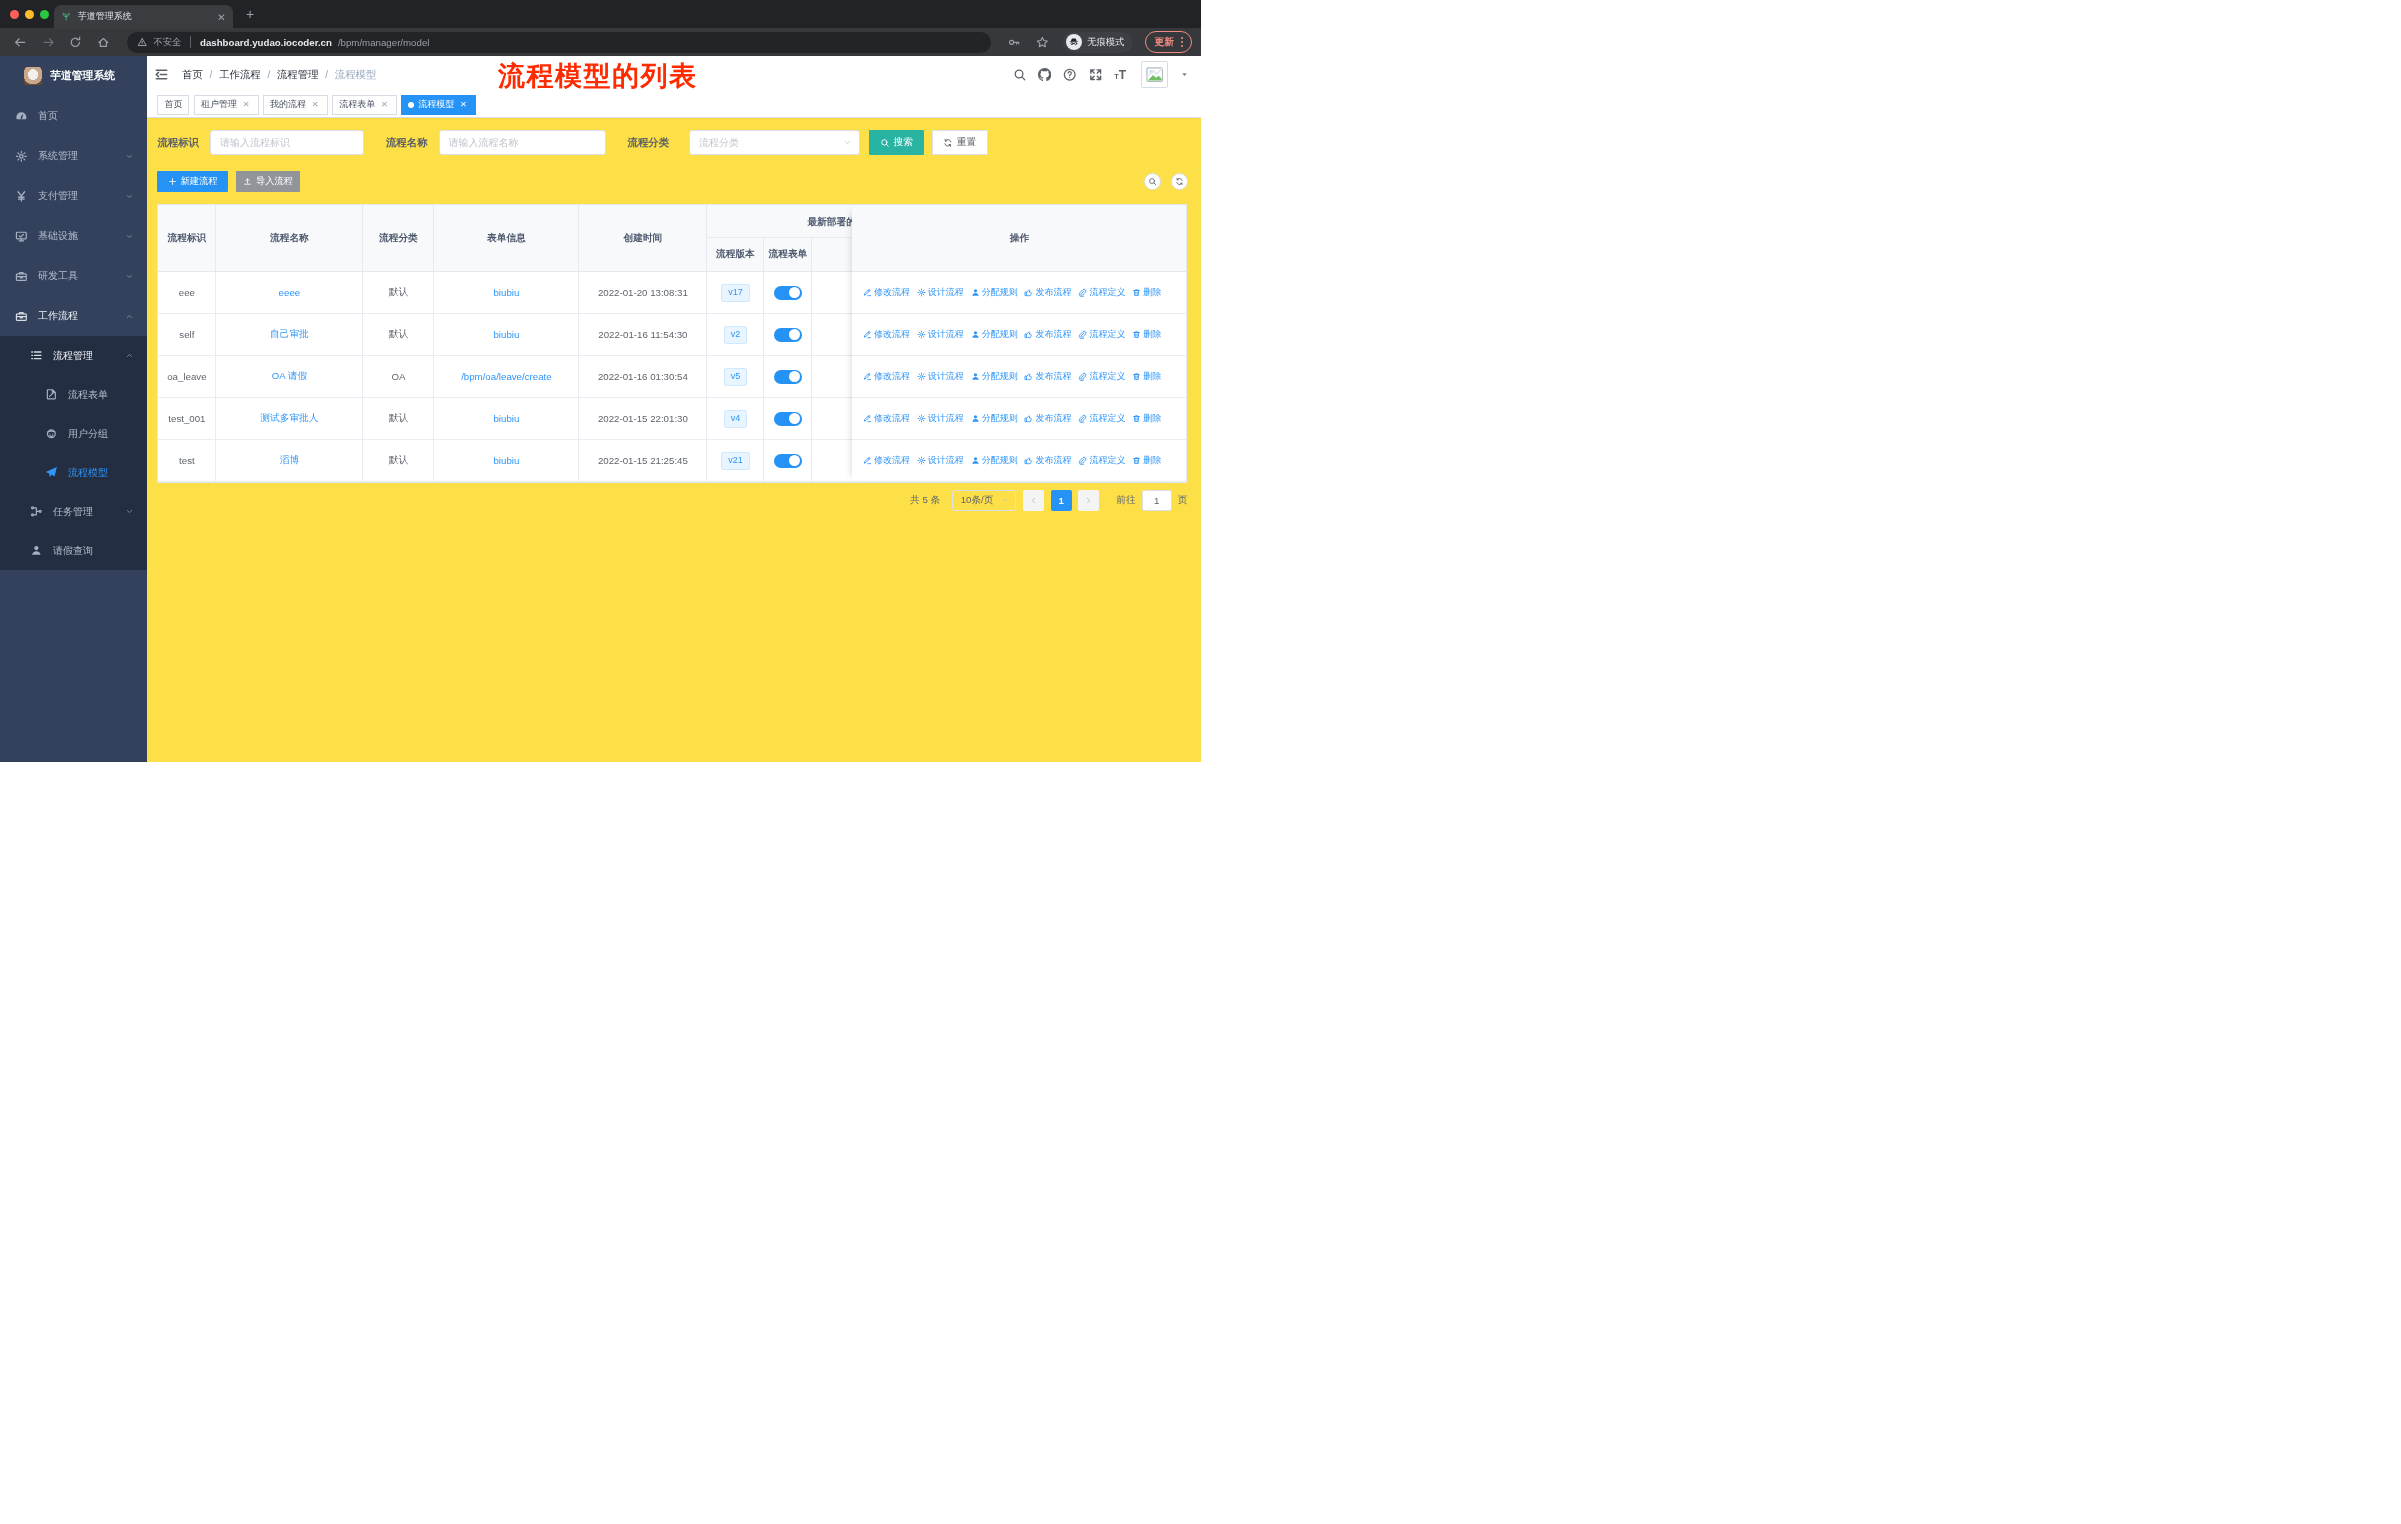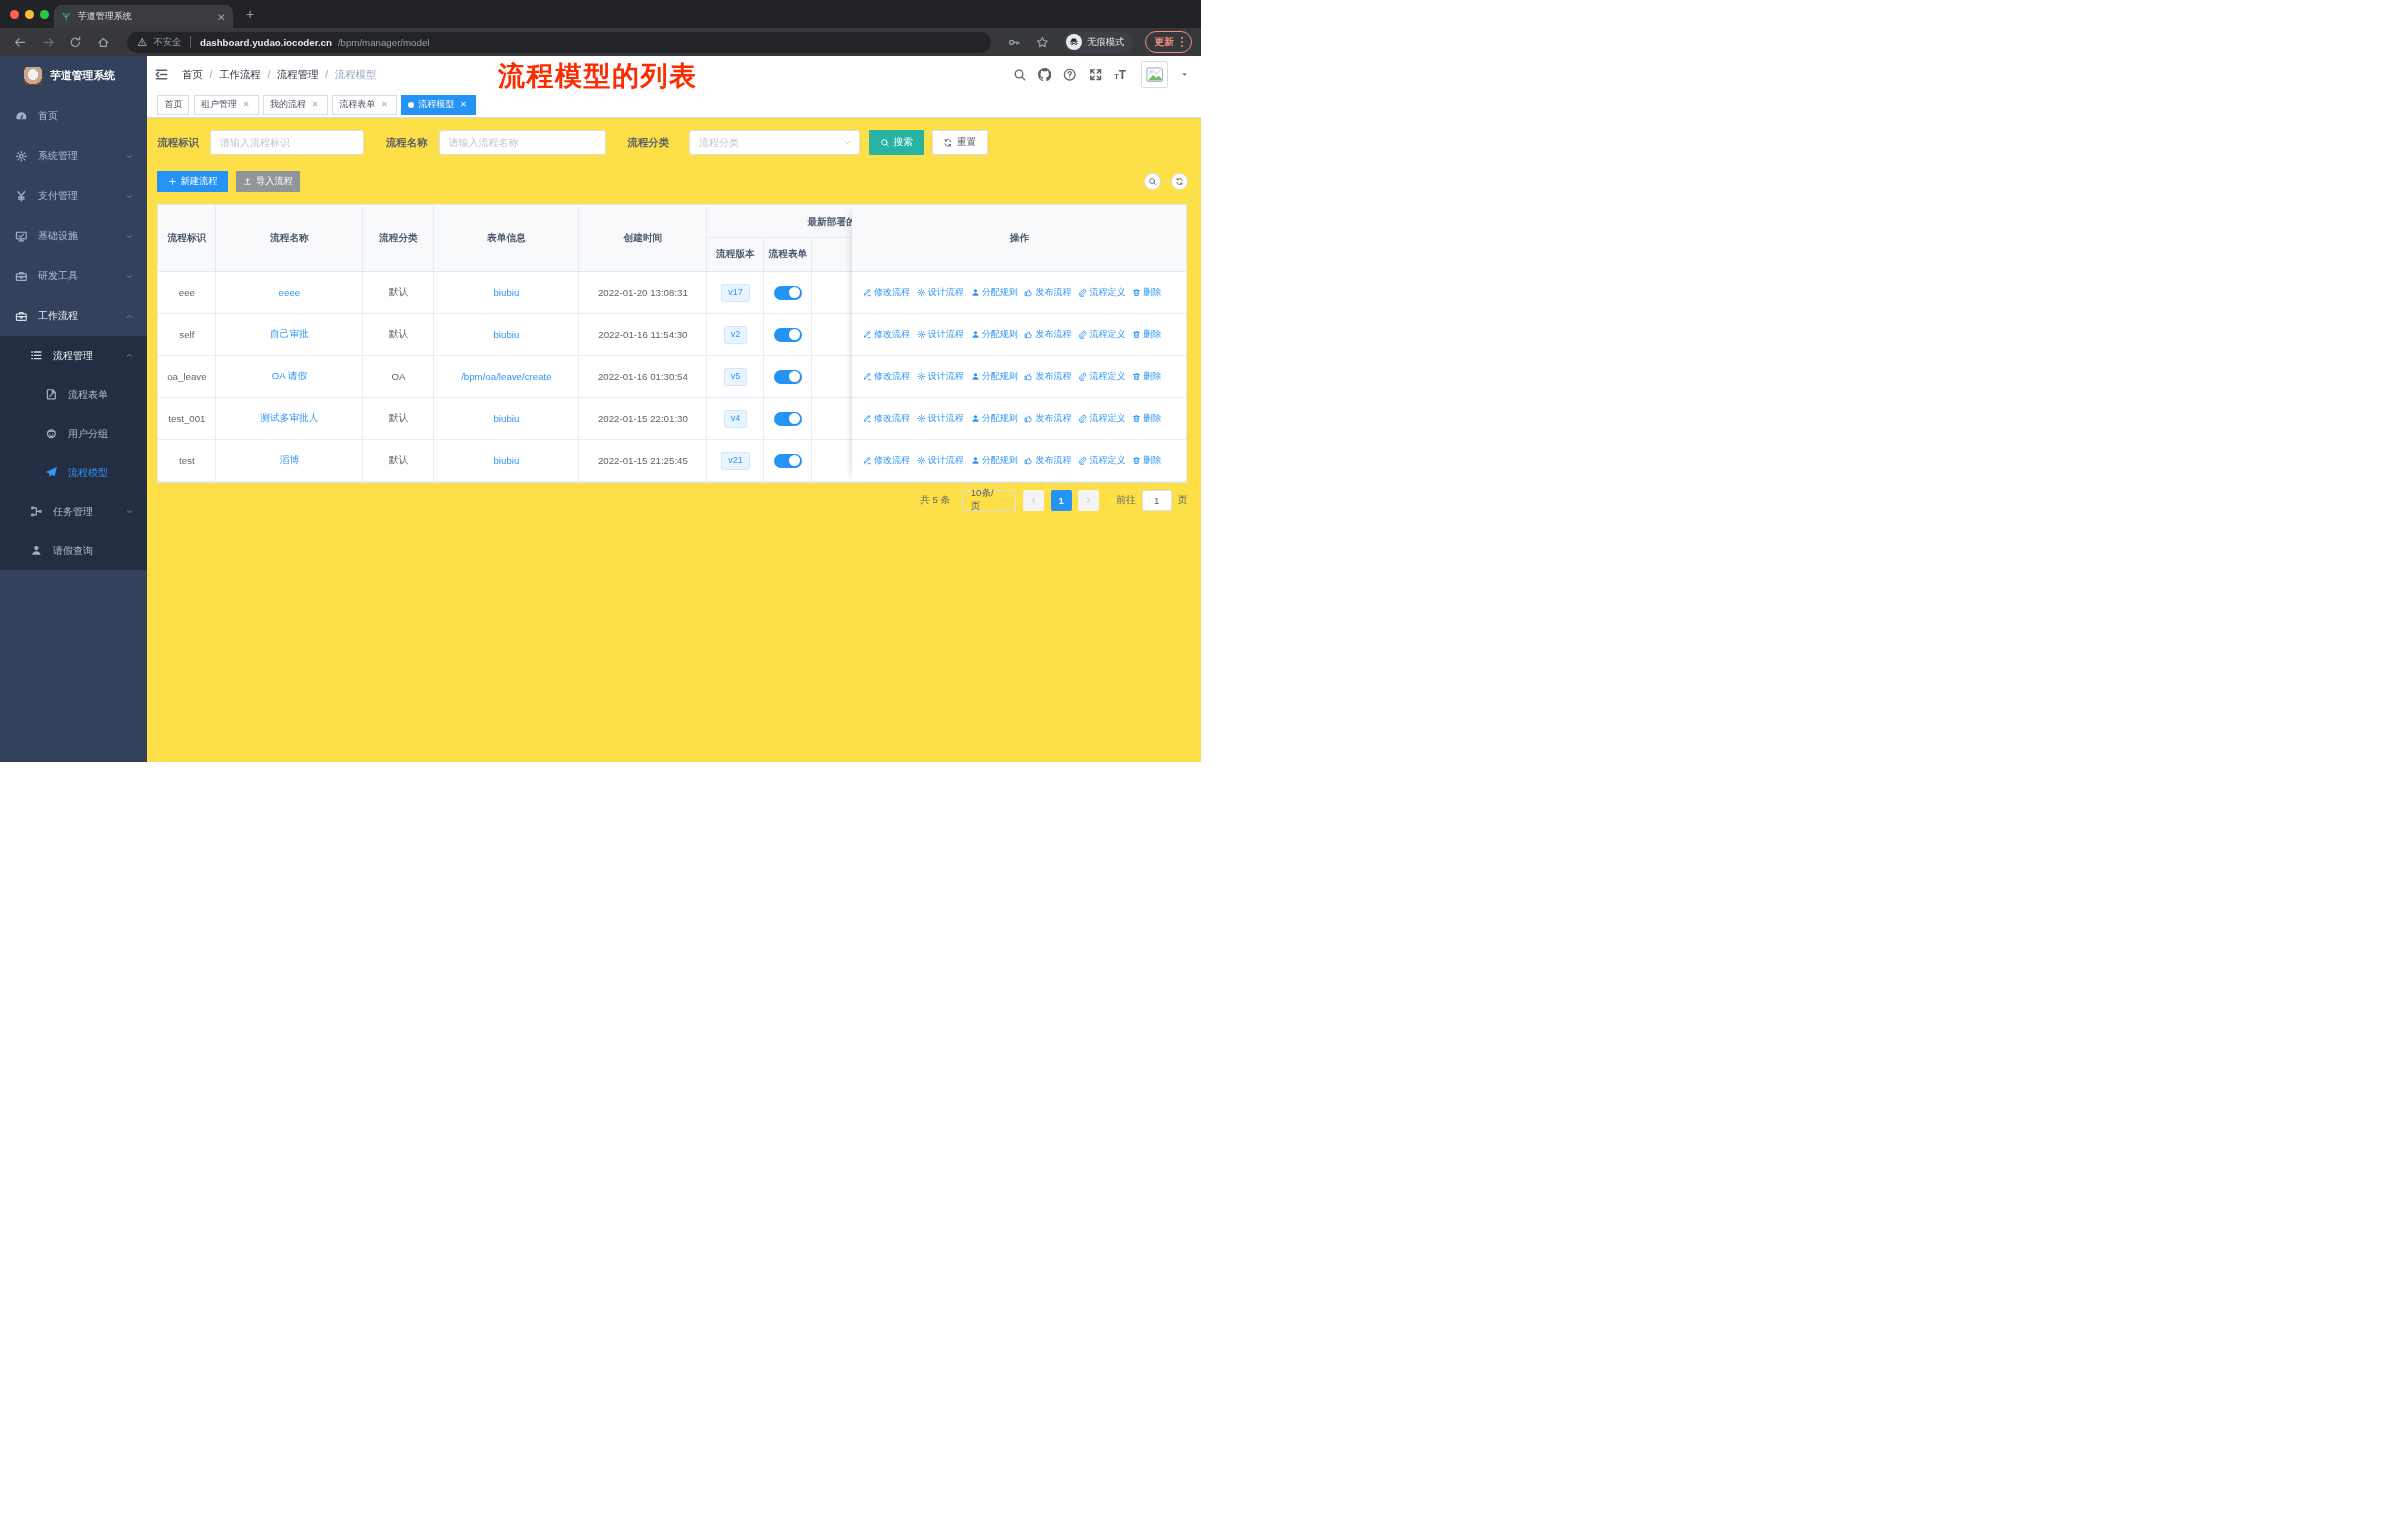--- a/index.html
+++ b/index.html
@@ -119,21 +119,21 @@
   .switch .knob { position:absolute; right:1.5px; top:1.5px; width:11px; height:11px; border-radius:50%; background:#fff; }
   .opcol { position:absolute; top:0; right:0; bottom:0; width:334px; background:#fff; box-shadow:-6px 0 7.4px -6px rgba(0,0,0,.18); }
   .op-head { height:67px; background:#f8f9fb; border-bottom:0.7px solid #e3e8ef; display:flex; align-items:center; justify-content:center; font-weight:700; color:#4e5a6e; }
   .op-row { height:42px; border-bottom:0.7px solid #e9edf3; display:flex; align-items:center; padding-left:10.4px; gap:6.7px; }
   .op-link { display:inline-flex; align-items:center; gap:2.2px; color:#2e95f8; font-size:9px; cursor:pointer; white-space:nowrap; }
   .op-link .ic { font-size:9px; }
 
   
   .pager { width:1030px; display:flex; align-items:center; justify-content:flex-end; margin-top:6.7px; font-size:9.7px; color:#5f6670; }
   .p-total { margin-right:12px; }
-  .p-size { width:54px; height:21px; border:0.7px solid #dcdfe6; border-radius:2.2px; display:flex; align-items:center; justify-content:space-between; padding:0 6px 0 7.4px; color:#606266; cursor:pointer; }
+  .p-size { width:64px; height:21px; border:0.7px solid #dcdfe6; border-radius:2.2px; display:flex; align-items:center; justify-content:space-between; padding:0 6px 0 7.4px; color:#606266; cursor:pointer; }
   .p-size .chev { font-size:8.2px; color:#c0c4cc; }
   .p-btn { width:21px; height:21px; background:#f4f4f5; border-radius:1.9px; display:flex; align-items:center; justify-content:center; color:#b6bac2; font-size:9px; margin-left:6.7px; cursor:pointer; }
   .p-cur { width:21px; height:21px; background:#2593f5; border-radius:1.9px; display:flex; align-items:center; justify-content:center; color:#fff; font-weight:700; font-size:9.7px; margin-left:6.7px; cursor:pointer; }
   .p-goto { margin-left:17px; display:flex; align-items:center; gap:6px; }
   .p-input { width:30px; height:21px; border:0.7px solid #dcdfe6; border-radius:2.2px; text-align:center; font-size:9.7px; color:#606266; outline:none; font-family:inherit; }
 </style>
 </head>
 <body>
 
 <div class="screen">

